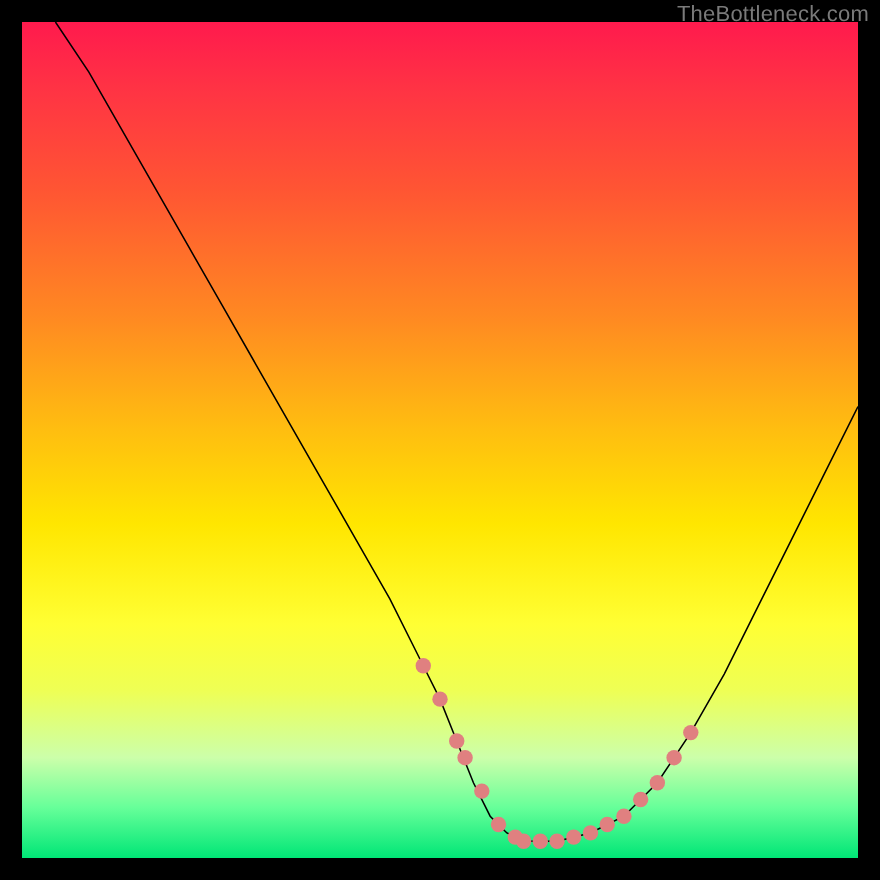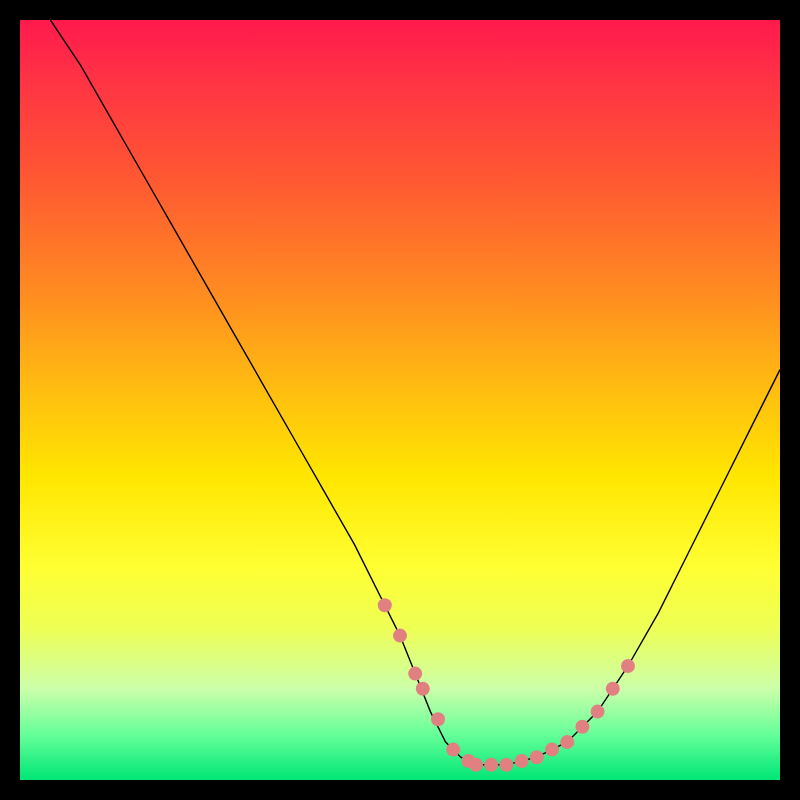--- a/index.html
+++ b/index.html
@@ -70,13 +70,14 @@
         <circle cx="501.6" cy="741.0" r="7" class="dot" fill="#e08080"></circle>
         <circle cx="516.8" cy="737.2" r="7" class="dot" fill="#e08080"></circle>
         <circle cx="532.0" cy="729.6" r="7" class="dot" fill="#e08080"></circle>
         <circle cx="547.2" cy="722.0" r="7" class="dot" fill="#e08080"></circle>
         <circle cx="562.4" cy="706.8" r="7" class="dot" fill="#e08080"></circle>
         <circle cx="577.6" cy="691.6" r="7" class="dot" fill="#e08080"></circle>
         <circle cx="592.8" cy="668.8" r="7" class="dot" fill="#e08080"></circle>
         <circle cx="608.0" cy="646.0" r="7" class="dot" fill="#e08080"></circle>
       </svg>
   </div>
+  <div class="watermark">TheBottleneck.com</div>
 </div>
 
 </body></html>

